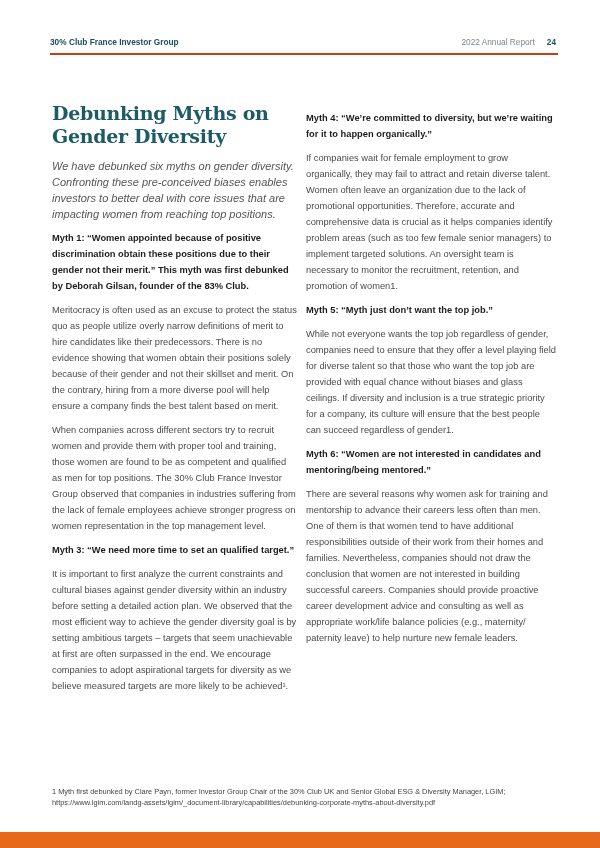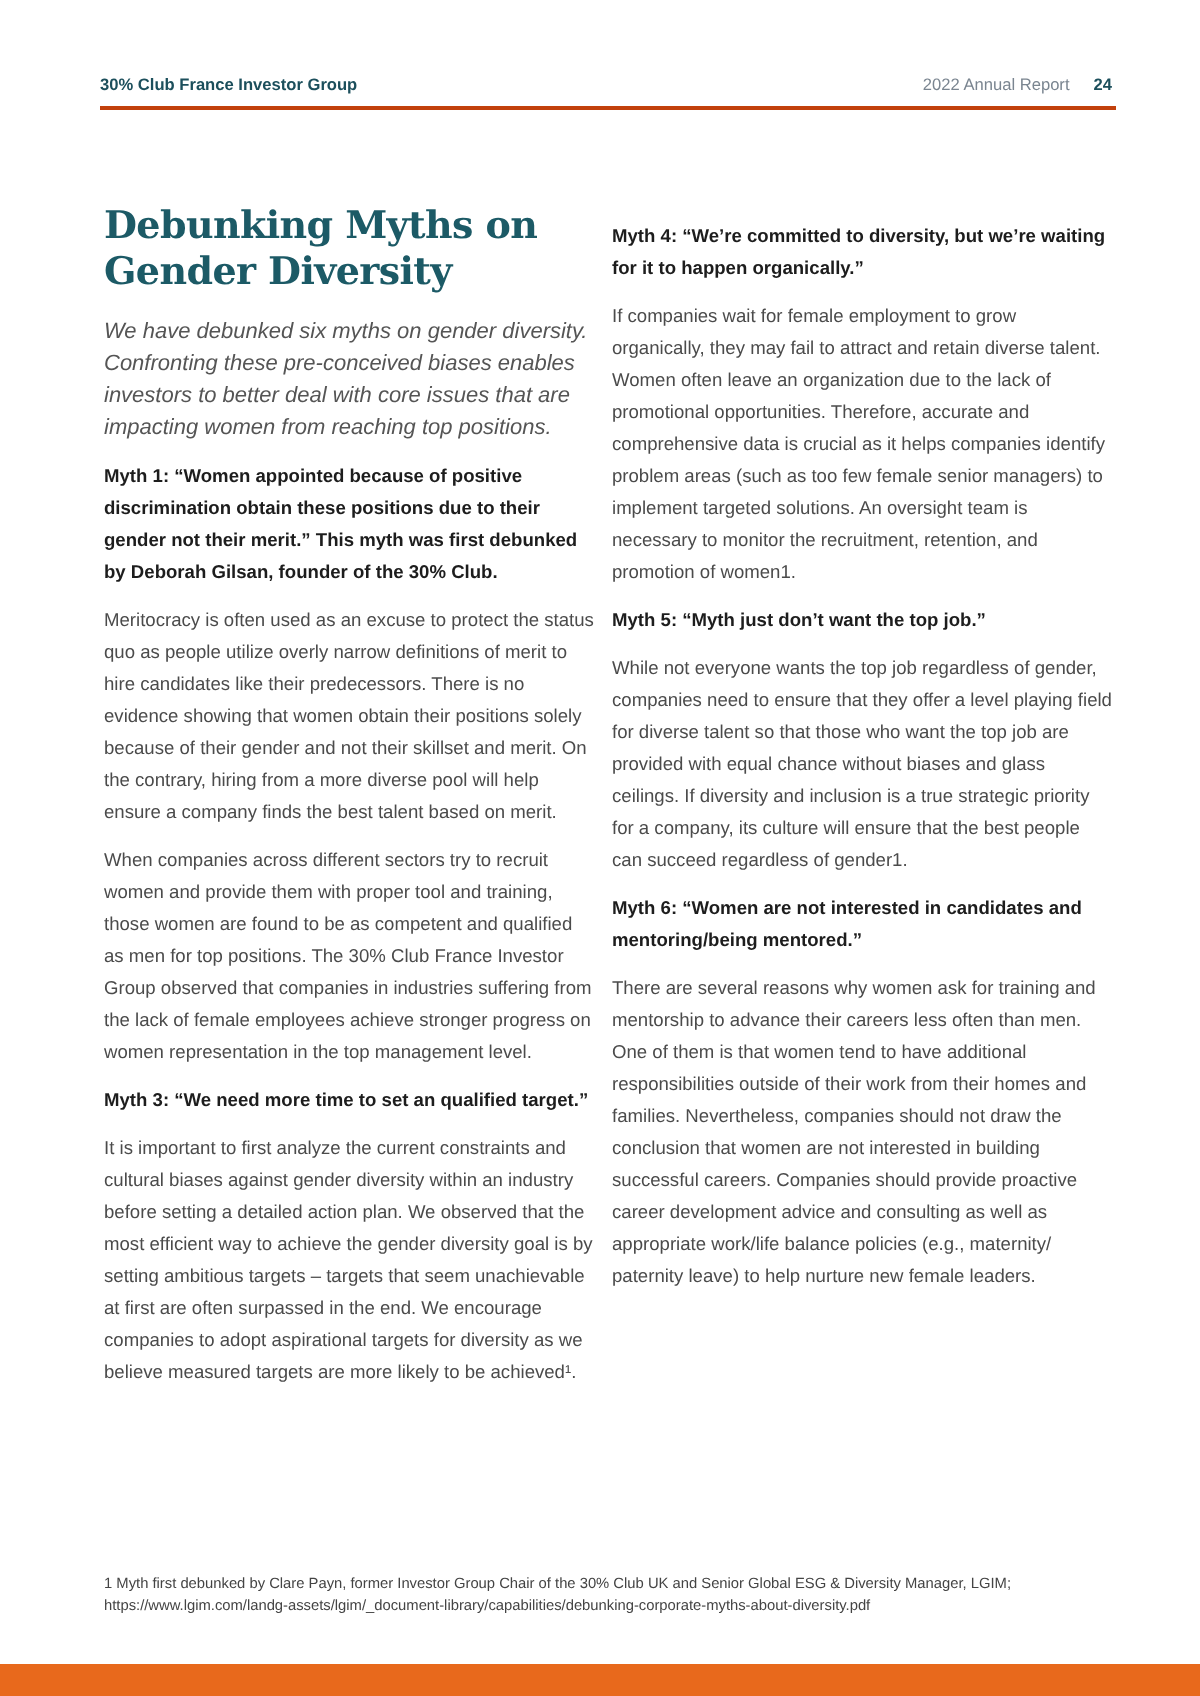--- a/index.html
+++ b/index.html
@@ -59,21 +59,21 @@
   <span class="org">30% Club France Investor Group</span>
   <span class="right">
     <span>2022 Annual Report</span><span class="page">24</span>
   </span>
 </div>
 
 <div class="col col-left">
   <h1>Debunking Myths on Gender Diversity</h1>
   <p class="intro">We have debunked six myths on gender diversity. Confronting these pre-conceived biases enables investors to better deal with core issues that are impacting women from reaching top positions.</p>
 
-  <p class="myth-title">Myth 1: “Women appointed because of positive discrimination obtain these positions due to their gender not their merit.” This myth was first debunked by Deborah Gilsan, founder of the 30% Club.</p>
+  <p class="myth-title">Myth 1: “Women appointed because of positive discrimination obtain these positions due to their gender not their merit.” This myth was first debunked by Deborah Gilsan, founder of the 83% Club.</p>
   <p class="body-text">Meritocracy is often used as an excuse to protect the status quo as people utilize overly narrow definitions of merit to hire candidates like their predecessors. There is no evidence showing that women obtain their positions solely because of their gender and not their skillset and merit. On the contrary, hiring from a more diverse pool will help ensure a company finds the best talent based on merit.</p>
 
   <p class="body-text">When companies across different sectors try to recruit women and provide them with proper tool and training, those women are found to be as competent and qualified as men for top positions. The 30% Club France Investor Group observed that companies in industries suffering from the lack of female employees achieve stronger progress on women representation in the top management level.</p>
 
   <p class="myth-title">Myth 3: “We need more time to set an qualified target.”</p>
   <p class="body-text">It is important to first analyze the current constraints and cultural biases against gender diversity within an industry before setting a detailed action plan. We observed that the most efficient way to achieve the gender diversity goal is by setting ambitious targets – targets that seem unachievable at first are often surpassed in the end. We encourage companies to adopt aspirational targets for diversity as we believe measured targets are more likely to be achieved¹.</p>
 </div>
 
 <div class="col col-right">
   <p class="myth-title">Myth 4: “We’re committed to diversity, but we’re waiting for it to happen organically.”</p>

